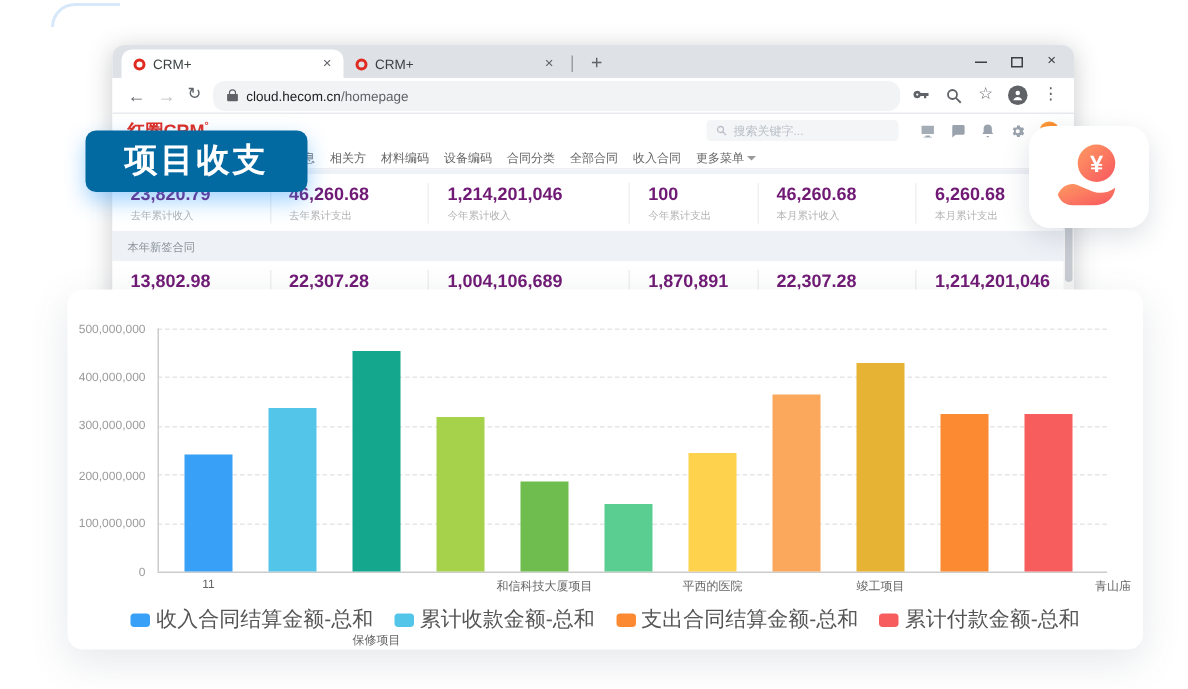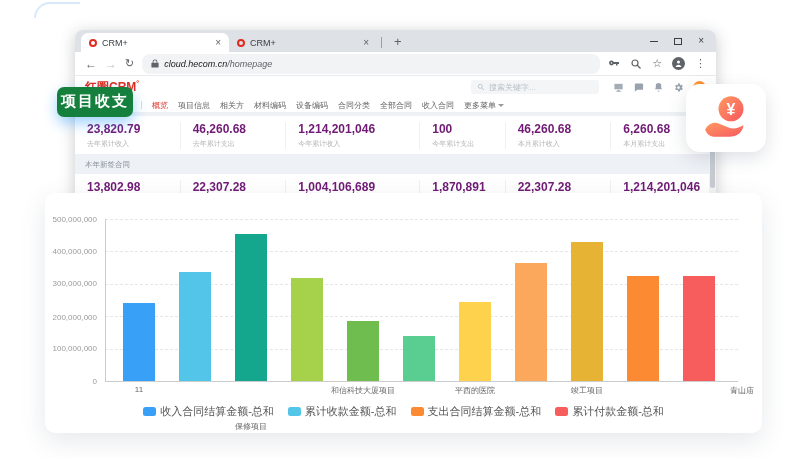--- a/index.html
+++ b/index.html
@@ -25,21 +25,21 @@
   .new-tab { font-size:13px; color:#5f6368; margin:0 0 3px 8px; }
   .win-controls { margin-left:auto; display:flex; align-items:center; gap:16px; padding:0 12px; height:100%; }
   .wc { color:#3c4043; font-size:10px; line-height:1; display:flex; align-items:center; }
   .wc-min { width:8px; border-bottom:1px solid #3c4043; height:1px; }
   .wc-max { width:8px; height:7px; border:1px solid #3c4043; }
 
   .toolbar { height:24px; display:flex; align-items:center; gap:8px; padding:0 10px; background:#fff; border-bottom:1px solid #e8eaed; }
   .nav-arrow { font-size:12px; color:#5f6368; line-height:1; }
   .nav-arrow.disabled { color:#bdc1c6; }
   .reload { font-size:11px; color:#5f6368; line-height:1; }
-  .omnibox { flex:1; height:20px; background:#f1f3f4; border-radius:8px; display:flex; align-items:center; gap:5px; padding:0 9px;font-style:italic; }
+  .omnibox { flex:1; height:20px; background:#f1f3f4; border-radius:8px; display:flex; align-items:center; gap:5px; padding:0 9px; }
   .omnibox svg { flex:none; }
   .url { font-size:9px; color:#202124; white-space:nowrap; }
   .url .path { color:#5f6368; }
   .tb-icons { display:flex; align-items:center; gap:10px; color:#5f6368; }
   .avatar-circle { width:13px; height:13px; border-radius:50%; background:#5f6368; display:flex; align-items:center; justify-content:center; }
 
   .crm-header { height:22px; display:flex; align-items:center; padding:0 10px; background:#fff; }
   .crm-logo { font-size:12px; font-weight:bold; color:#e02b20; letter-spacing:0; }
   .crm-logo sup { font-size:7px; }
   .crm-search { margin-left:auto; width:128px; height:14px; background:#f4f5f7; border-radius:3px; display:flex; align-items:center; gap:4px; padding:0 6px; }
@@ -61,41 +61,41 @@
   .stats-card .stat-cell:nth-child(3) { flex:1.35; }
   .stats-card .stat-cell:nth-child(4) { flex:0.75; }
   .stat-value { font-size:12px; font-weight:bold; color:#701a75; white-space:nowrap; }
   .stat-label { font-size:7px; color:#b3b3b3; margin-top:3px; white-space:nowrap; }
   .section2-header { font-size:7.5px; color:#8d949c; padding:6px 0 4px 10px; }
 
   .browser-scrollbar { position:absolute; right:0; top:70px; width:7px; height:198px; background:#f3f3f3; }
   .browser-scrollbar .thumb { position:absolute; left:1px; right:1px; top:14px; height:74px; background:#c7cbd1; border-radius:3px; }
 
   
-  .badge { position:absolute; left:57px; top:87px; z-index:6; background:#15803d; color:#fff;
-    font-size:15px; font-weight:bold; letter-spacing:2px; padding:5px 4px 6px; border-radius:7px;
+  .badge { position:absolute; left:57px; top:87px; z-index:6; background:#0369a1; color:#fff;
+    font-size:22px; font-weight:bold; letter-spacing:2px; padding:5px 26px 6px; border-radius:7px;
     box-shadow:0 6px 14px rgba(47,157,255,.45); }
 
   .money-card { position:absolute; left:686px; top:84px; width:80px; height:68px; z-index:6;
     background:#fff; border-radius:14px; box-shadow:0 6px 18px rgba(80,90,110,.18);
     display:flex; align-items:center; justify-content:center; }
 
   
   .chart-card { position:absolute; left:45px; top:193px; width:717px; height:240px; z-index:5;
     background:#fff; border-radius:10px; box-shadow:0 8px 26px rgba(80,90,110,.14); }
   .gridline { position:absolute; left:60px; right:24px; border-top:1px dashed #e6e6e6; }
   .gridline.base { border-top:1px solid #ccc; }
   .y-axis-line { position:absolute; left:60px; top:26px; height:162px; border-left:1px solid #ccc; }
   .ytick-label { position:absolute; left:0; width:52px; text-align:right; font-size:8px; color:#9a9a9a; }
   .bar { position:absolute; width:32px; border-radius:0; }
   .xtick-label { position:absolute; top:192px; width:110px; text-align:center; font-size:8px; color:#666; white-space:nowrap; }
   .chart-legend { position:absolute; left:0; right:0; top:211px; display:flex; justify-content:center; gap:14px; }
   .legend-item { display:flex; align-items:center; gap:4px; }
   .legend-swatch { width:13px; height:9px; border-radius:2.5px; }
-  .legend-label { font-size:11px; color:#555; }
+  .legend-label { font-size:14px; color:#555; }
 </style>
 </head>
 <body>
 
 <div class="canvas">
 
   <div class="decor-corner"></div>
 
   <div class="browser">
 

